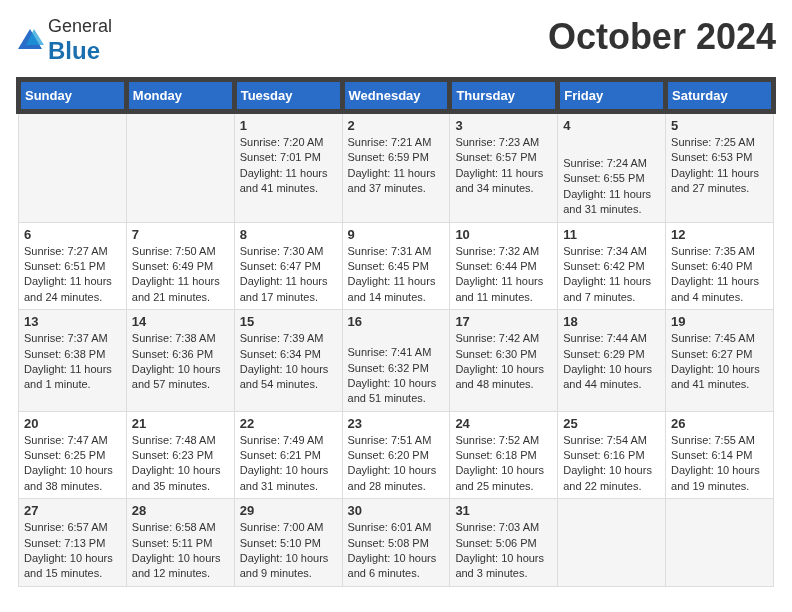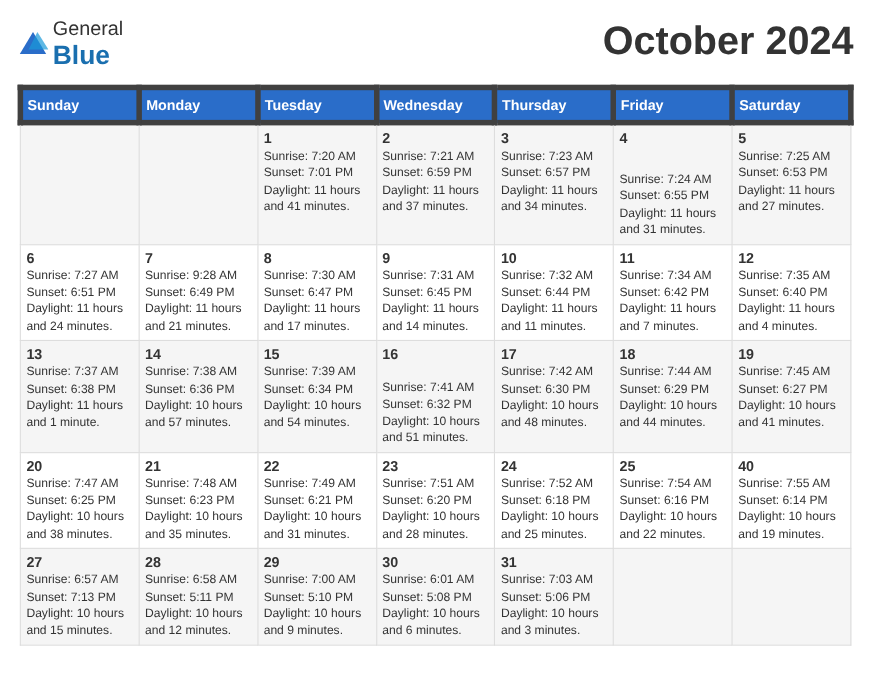--- a/index.html
+++ b/index.html
@@ -154,21 +154,21 @@
       </tr>
       <tr>
         <td>
           <span class="day-num">6</span>
           <div class="cell-info" style="white-space: pre-line;">Sunrise: 7:27 AM
 Sunset: 6:51 PM
 Daylight: 11 hours and 24 minutes.</div>
         </td>
         <td>
           <span class="day-num">7</span>
-          <div class="cell-info" style="white-space: pre-line;">Sunrise: 9:28 AM
+          <div class="cell-info" style="white-space: pre-line;">Sunrise: 7:50 AM
 Sunset: 6:49 PM
 Daylight: 11 hours and 21 minutes.</div>
         </td>
         <td>
           <span class="day-num">8</span>
           <div class="cell-info" style="white-space: pre-line;">Sunrise: 7:30 AM
 Sunset: 6:47 PM
 Daylight: 11 hours and 17 minutes.</div>
         </td>
         <td>
@@ -271,21 +271,21 @@
 Sunset: 6:18 PM
 Daylight: 10 hours and 25 minutes.</div>
         </td>
         <td>
           <span class="day-num">25</span>
           <div class="cell-info" style="white-space: pre-line;">Sunrise: 7:54 AM
 Sunset: 6:16 PM
 Daylight: 10 hours and 22 minutes.</div>
         </td>
         <td>
-          <span class="day-num">40</span>
+          <span class="day-num">26</span>
           <div class="cell-info" style="white-space: pre-line;">Sunrise: 7:55 AM
 Sunset: 6:14 PM
 Daylight: 10 hours and 19 minutes.</div>
         </td>
       </tr>
       <tr>
         <td>
           <span class="day-num">27</span>
           <div class="cell-info" style="white-space: pre-line;">Sunrise: 6:57 AM
 Sunset: 7:13 PM

